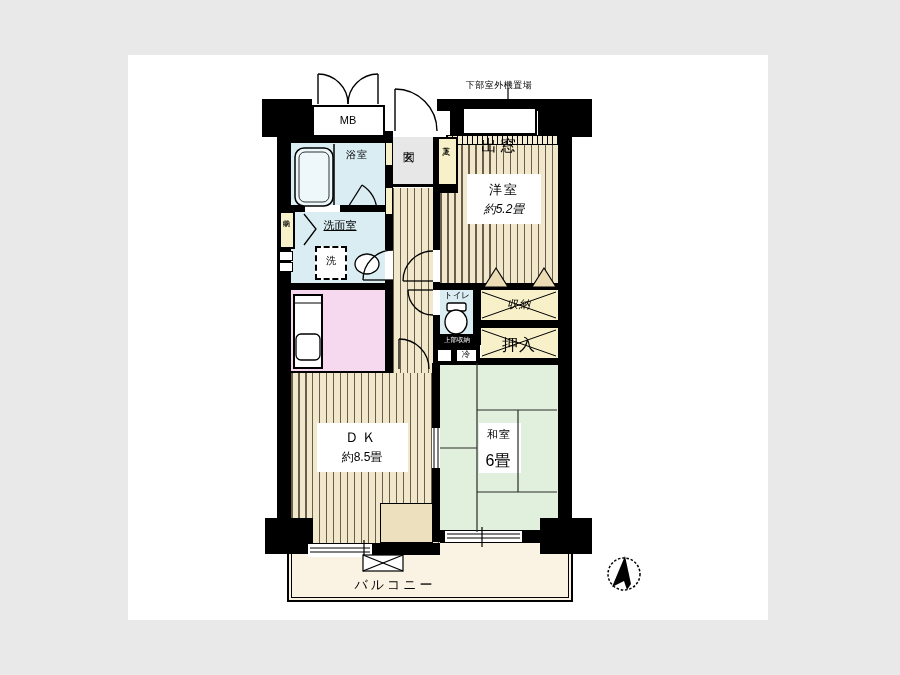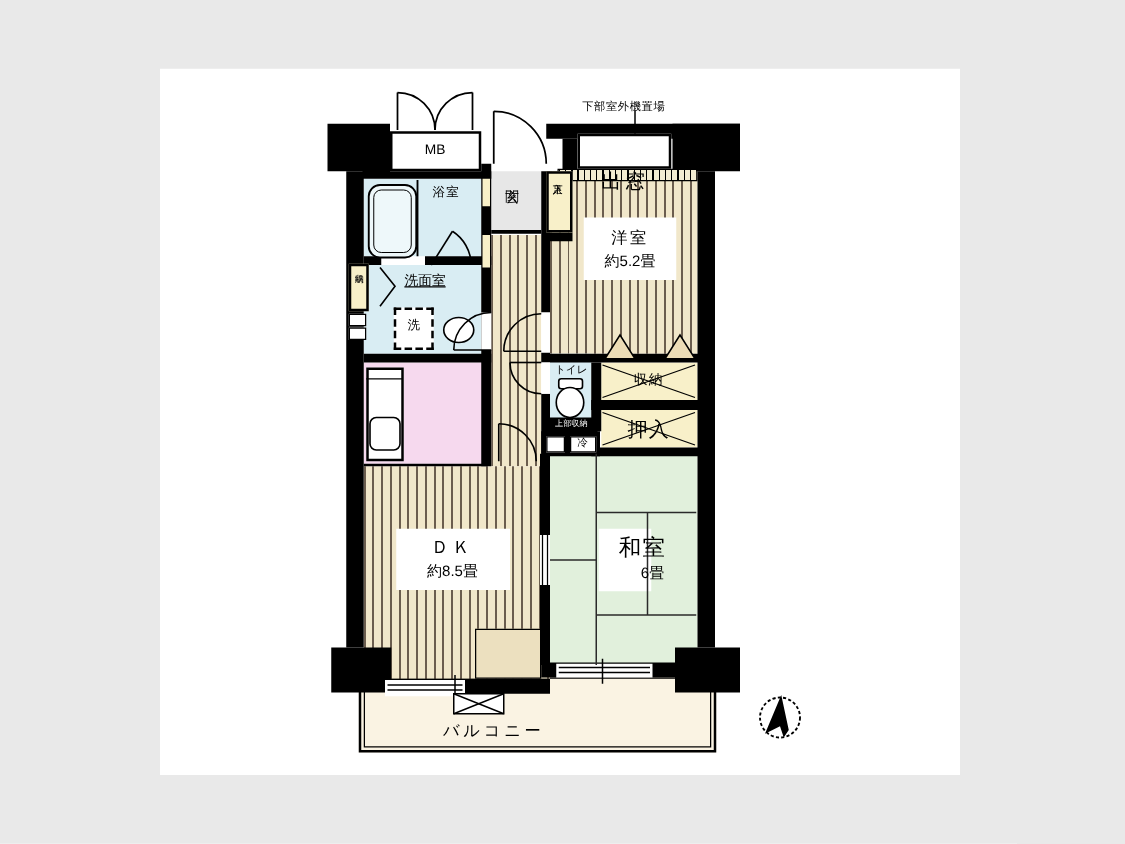--- a/index.html
+++ b/index.html
@@ -197,26 +197,26 @@
   </svg>
 
   <div class="lbl ctr" style="left:371px;top:25px;font-size:9px;letter-spacing:0.5px;">下部室外機置場</div>
   <div class="lbl ctr" style="left:220px;top:59px;font-size:11px;">MB</div>
   <div class="lbl ctr" style="left:372px;top:58px;font-size:16px;letter-spacing:3px;margin-top:24px;">出窓</div>
   <div class="lbl ctr" style="left:229px;top:94px;font-size:10px;letter-spacing:1px;">浴室</div>
   <div class="lbl vtext" style="left:274px;top:87px;font-size:11px;height:38px;">玄関</div>
   <div class="lbl vtext" style="left:313px;top:86px;font-size:8px;height:44px;letter-spacing:0;">下足入</div>
   <div class="lbl vtext" style="left:154px;top:159px;font-size:7px;height:32px;letter-spacing:0;">収納</div>
   <div class="lbl ctr" style="left:376px;top:128px;font-size:13px;letter-spacing:2px;">洋室</div>
-  <div class="lbl ctr" style="left:376px;top:148px;font-size:12px;">約5.2畳</div>
+  <div class="lbl ctr" style="left:376px;top:148px;font-size:12px;font-style:italic;">約5.2畳</div>
   <div class="lbl ctr" style="left:212px;top:164px;font-size:11px;text-decoration:underline;">洗面室</div>
   <div class="lbl ctr" style="left:203px;top:200px;font-size:10px;">洗</div>
   <div class="lbl ctr" style="left:329px;top:236px;font-size:8.5px;">トイレ</div>
   <div class="lbl ctr" style="left:329px;top:281px;font-size:6.5px;color:#fff;">上部収納</div>
   <div class="lbl ctr" style="left:338px;top:295px;font-size:8.5px;">冷</div>
-  <div class="lbl ctr" style="left:391px;top:243px;font-size:11px;letter-spacing:1px;">収納</div>
+  <div class="lbl ctr" style="left:391px;top:243px;font-size:11px;letter-spacing:1px;font-style:italic;">収納</div>
   <div class="lbl ctr" style="left:391px;top:281px;font-size:16px;letter-spacing:1px;">押入</div>
   <div class="lbl ctr" style="left:234px;top:374px;font-size:14px;letter-spacing:3px;">ＤＫ</div>
   <div class="lbl ctr" style="left:234px;top:396px;font-size:12px;">約8.5畳</div>
-  <div class="lbl ctr" style="left:386px;top:373px;font-size:18px;letter-spacing:1px;">和室</div>
-  <div class="lbl ctr" style="left:370px;top:397px;font-size:12px;margin-left:24px;">6畳</div>
+  <div class="lbl ctr" style="left:371px;top:373px;font-size:11px;letter-spacing:1px;">和室</div>
+  <div class="lbl ctr" style="left:370px;top:397px;font-size:16px;">6畳</div>
   <div class="lbl ctr" style="left:267px;top:523px;font-size:13px;letter-spacing:3px;">バルコニー</div>
 </div>
 
 </body></html>

